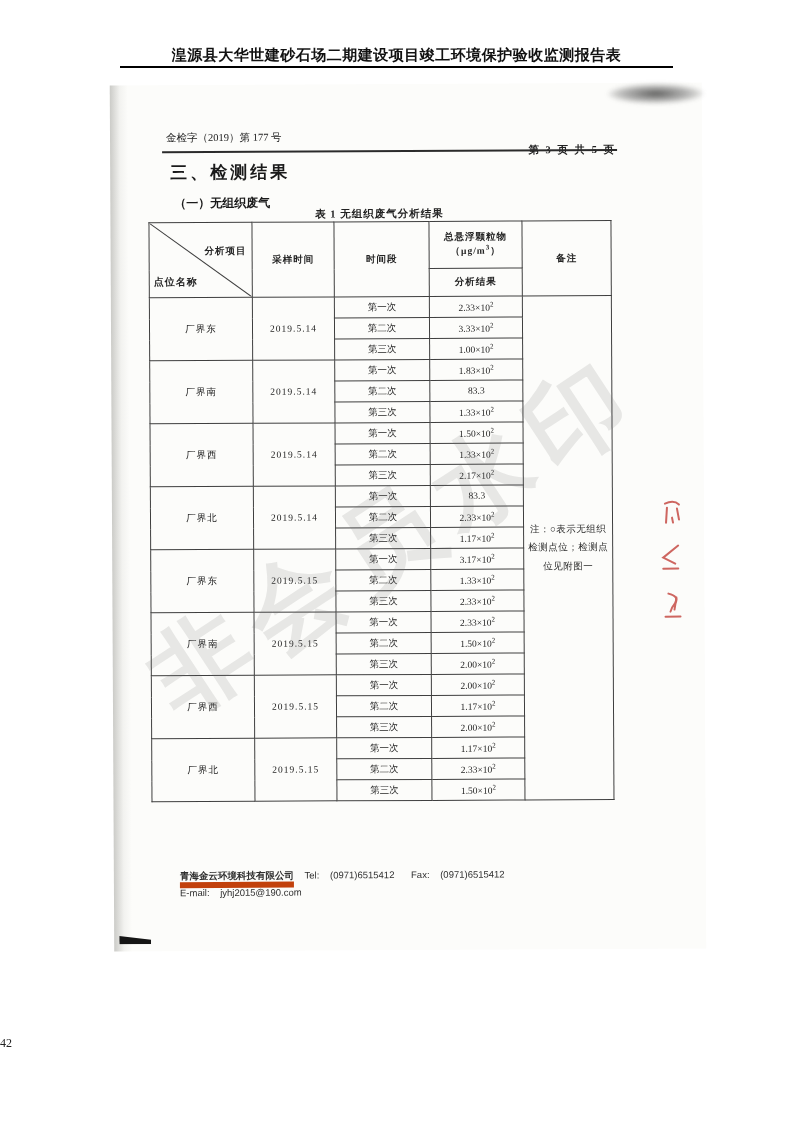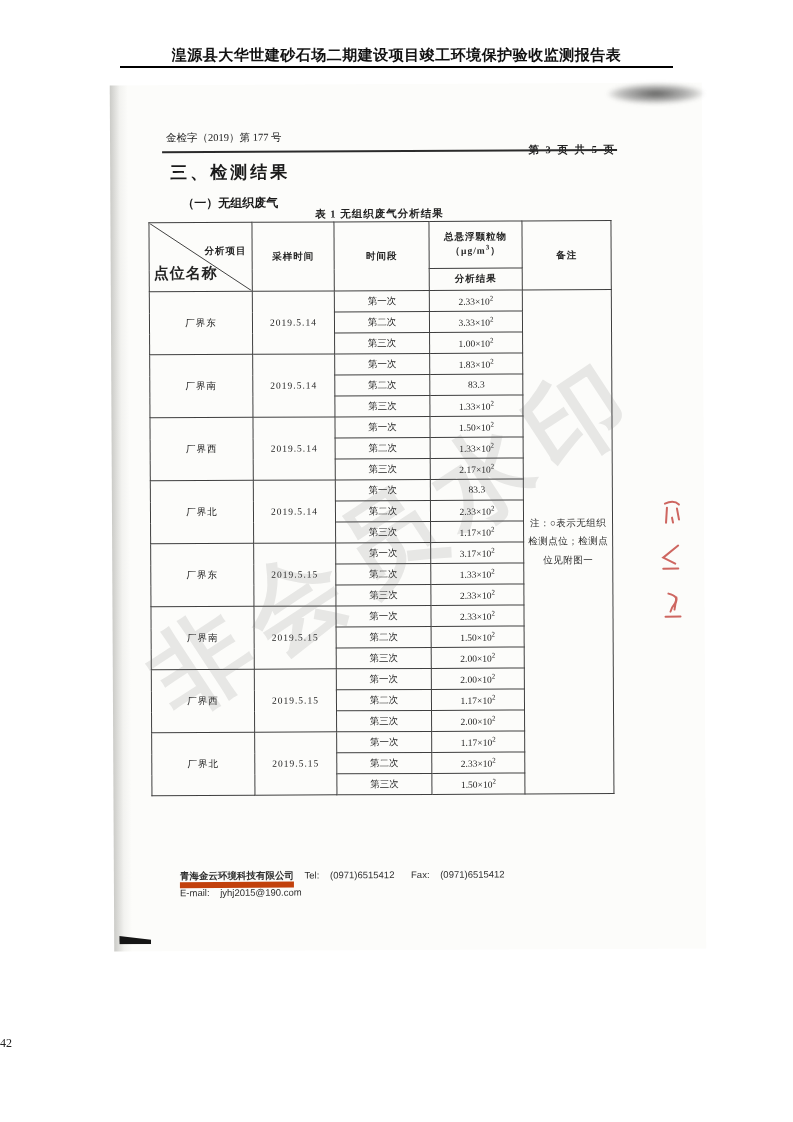--- a/index.html
+++ b/index.html
@@ -31,42 +31,42 @@
   .scan-smudge-top {
     position:absolute; left:498px; top:1px; width:96px; height:20px; border-radius:50%;
     background:radial-gradient(ellipse at center, rgba(55,55,55,0.8), rgba(90,90,90,0.35) 55%, rgba(0,0,0,0) 75%);
     filter:blur(2px);
   }
 
   .scan-ref { position:absolute; left:56px; top:46px; font-size:10.5px; font-weight:normal; color:#222; }
   .scan-pageinfo { position:absolute; right:86px; top:60px; font-size:10.5px; font-weight:bold; letter-spacing:2px; color:#222; }
   .scan-headrule { position:absolute; left:52px; top:66px; width:455px; height:2px; background:#2b2b2b; }
   .section-heading { position:absolute; left:60px; top:76px; font-size:17px; font-weight:bold; letter-spacing:3px; color:#1a1a1a; }
-  .subsection-heading { position:absolute; left:72px; top:110px; font-size:12px; font-weight:bold; color:#1a1a1a; }
+  .subsection-heading { position:absolute; left:64px; top:110px; font-size:12px; font-weight:bold; color:#1a1a1a; }
   .table-caption { position:absolute; left:38px; top:123px; width:462px; text-align:center; font-size:10.5px; font-weight:bold; letter-spacing:1px; color:#222; }
 
   table.result {
     position:absolute; left:38px; top:137px; width:462px;
     border-collapse:collapse; table-layout:fixed; font-size:9.5px; color:#242424;
   }
   table.result th, table.result td {
     border:1px solid #3f3f3f; text-align:center; vertical-align:middle;
     font-weight:normal; padding:0; overflow:hidden;
   }
   table.result thead tr.h1 th { height:47px; }
-  table.result thead tr.h2 th { height:22px; }
+  table.result thead tr.h2 th { height:28px; }
   table.result thead th { font-weight:bold; letter-spacing:1px;margin-top:19px; }
   table.result tbody tr { height:21px; }
   table.result td.site, table.result td.date { letter-spacing:1px;margin-top:12px; }
   table.result sup { font-size:7px; }
 
   th.diag { position:relative; }
   th.diag svg { position:absolute; inset:0; width:100%; height:100%; }
   .diag-top { position:absolute; right:5px; top:22px; font-size:9.5px; font-weight:bold; letter-spacing:1px; }
-  .diag-bottom { position:absolute; left:4px; bottom:8px; font-size:15px; font-weight:bold; letter-spacing:1px; }
+  .diag-bottom { position:absolute; left:4px; bottom:8px; font-size:10px; font-weight:bold; letter-spacing:1px; }
 
   td.remark { font-size:9.5px; line-height:1.95; letter-spacing:0.5px; color:#2a2a2a; }
   td.remark div { white-space:nowrap; }
 
   .scan-footer {
     position:absolute; left:66px; top:782px; font-family:"Liberation Sans", sans-serif;
     font-size:9.5px; color:#2e2e2e; line-height:1.8;
   }
   .scan-footer .company { font-weight:bold; border-bottom:6px solid #c2410c; padding-bottom:1px; }
   .scan-footer .gap { display:inline-block; width:14px; }

